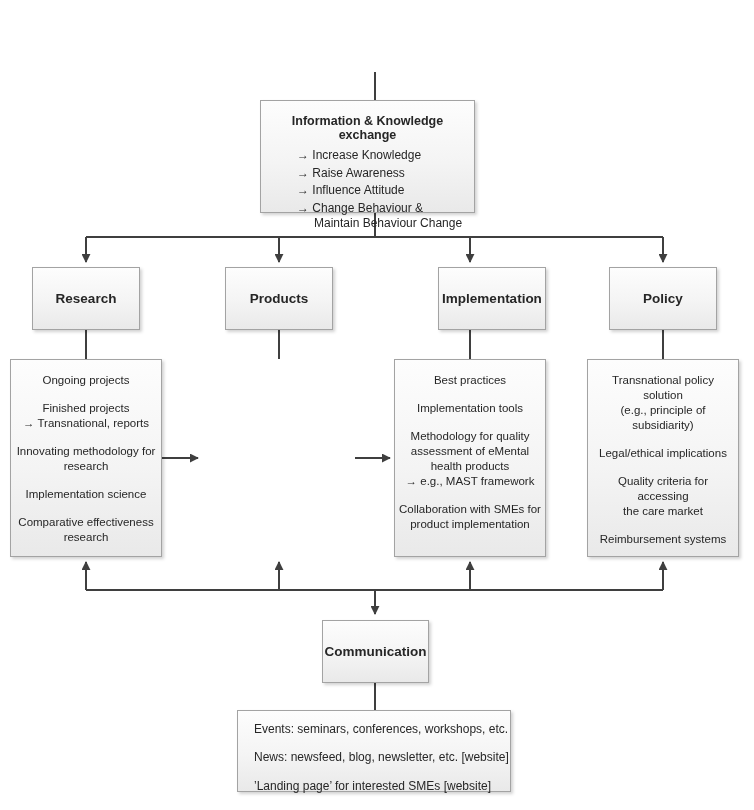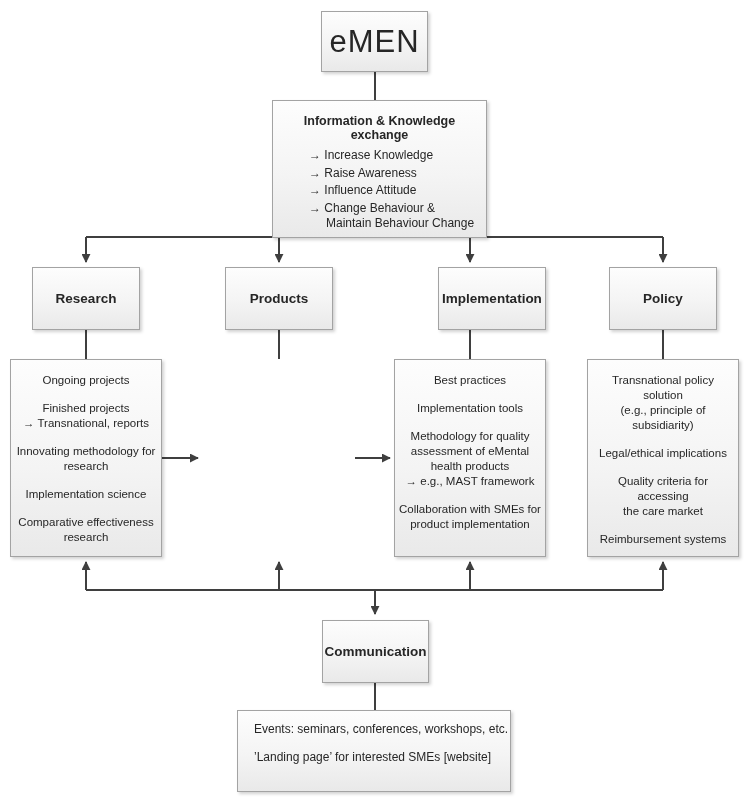--- a/index.html
+++ b/index.html
@@ -9,21 +9,21 @@
   }
   .wires{position:absolute;left:0;top:0;width:754px;height:810px;}
   .box{
     position:absolute;box-sizing:border-box;
     background:linear-gradient(180deg,#fdfdfd 0%,#f4f4f4 55%,#e9e9e9 100%);
     border:1px solid #a3a3a3;
     box-shadow:2px 2px 3px rgba(0,0,0,0.18);
   }
   .center-label{display:flex;align-items:center;justify-content:center;text-align:center;}
   .emen{left:321px;top:11px;width:107px;height:61px;font-size:31px;font-weight:400;letter-spacing:1px;}
-  .exchange{left:272px;top:100px;width:215px;height:138px;}
+  .exchange{left:260px;top:100px;width:215px;height:113px;}
   .exchange-title{font-weight:bold;font-size:12.5px;text-align:center;margin:13px 4px 6px 4px;}
   .exchange-items{padding:0 8px 0 36px;}
   .exchange-items p{
     margin:0 0 3px 0;font-size:12px;line-height:1.22;
     white-space:pre-line;padding-left:17px;text-indent:-17px;
   }
   .pillar-head{top:267px;width:108px;height:63px;font-size:13.5px;font-weight:bold;}
   .ph-research{left:32px;} .ph-products{left:225px;} .ph-implementation{left:416px;margin-left:22px;} .ph-policy{left:609px;}
   .pillar-detail{top:359px;width:152px;height:198px;padding:13px 3px 0 3px;}
   .pd-research{left:10px;} .pd-products{left:203px;} .pd-implementation{left:394px;} .pd-policy{left:587px;}
@@ -68,23 +68,20 @@
       <line x1="86" y1="590" x2="86" y2="562" marker-end="url(#arw)"></line>
       <line x1="279" y1="590" x2="279" y2="562" marker-end="url(#arw)"></line>
       <line x1="470" y1="590" x2="470" y2="562" marker-end="url(#arw)"></line>
       <line x1="663" y1="590" x2="663" y2="562" marker-end="url(#arw)"></line>
       <line x1="375" y1="590" x2="375" y2="614" marker-end="url(#arw)"></line>
 
       <line x1="375" y1="683" x2="375" y2="710"></line>
     </g>
   </svg>
 
-  <div class="box emen center-label">
-    <span>eMEN</span>
-  </div>
 
   <div class="box exchange">
     <div class="exchange-title">Information &amp; Knowledge exchange</div>
     <div class="exchange-items">
       <p>→ Increase Knowledge</p>
       <p>→ Raise Awareness</p>
       <p>→ Influence Attitude</p>
       <p>→ Change Behaviour &amp;
 Maintain Behaviour Change</p>
     </div>
@@ -135,16 +132,17 @@
 the care market</p>
     <p>Reimbursement systems</p>
   </div>
 
   <div class="box communication center-label">
     <span>Communication</span>
   </div>
 
   <div class="box footer">
     <p>Events: seminars, conferences, workshops, etc.</p>
+    <p>News: newsfeed, blog, newsletter, etc. [website]</p>
     <p>’Landing page’ for interested SMEs [website]</p>
   </div>
 
 </div>
 
 </body></html>

